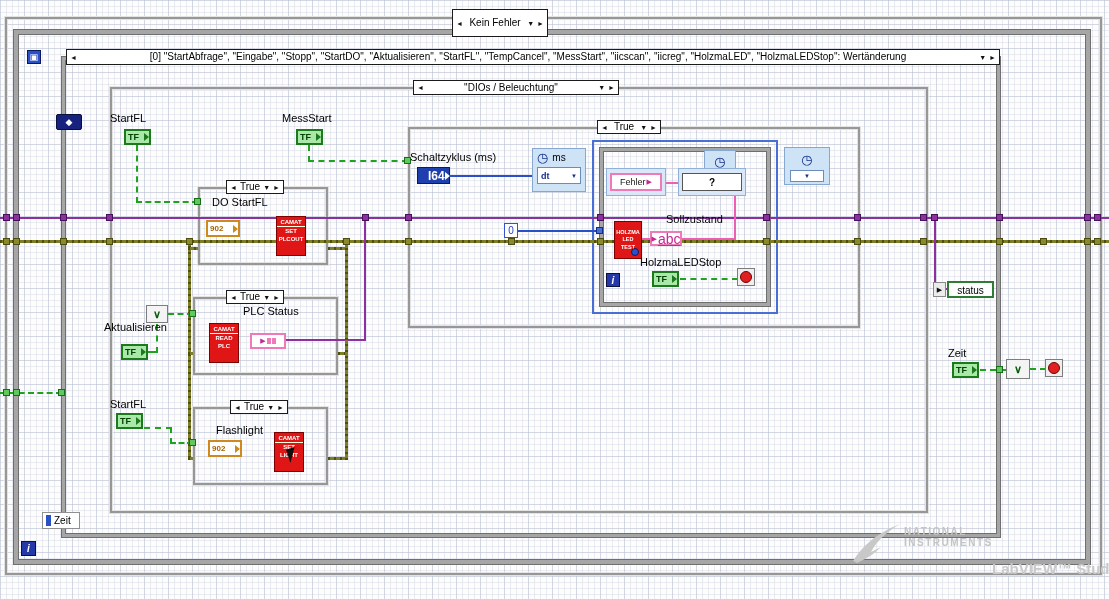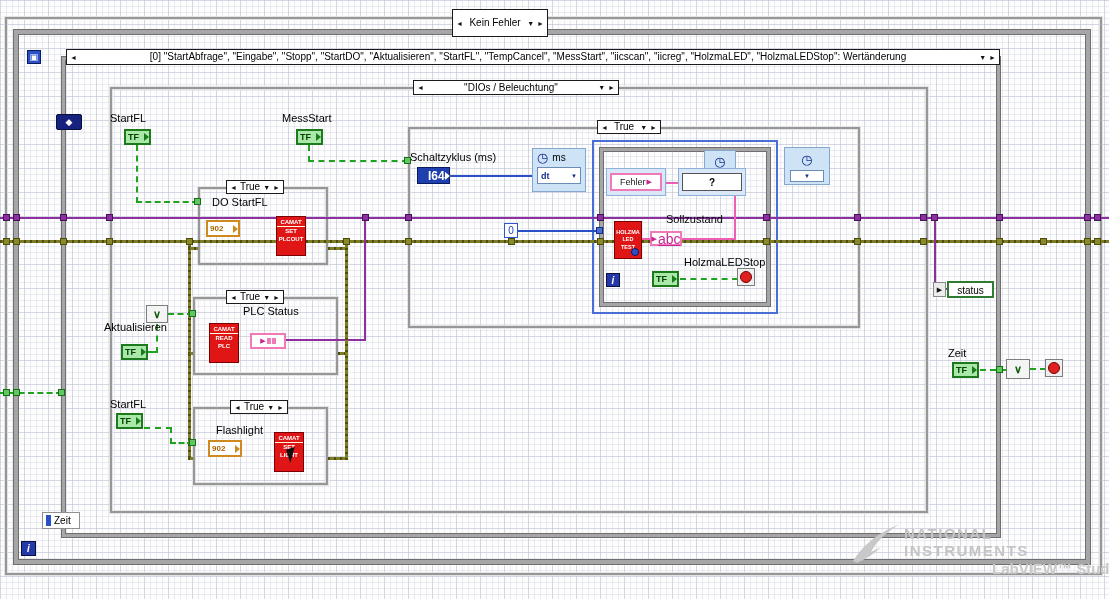--- a/index.html
+++ b/index.html
@@ -77,21 +77,21 @@
   .ddbar{background:#fff;border:1px solid #6c8cb8;height:10px;margin:2px 5px 0;display:flex;align-items:center;justify-content:center;font-size:6px;color:#16308c;}
   .zeroconst{position:absolute;width:14px;height:15px;background:#fff;border:1px solid #3355cc;color:#2244bb;font-size:10px;display:flex;align-items:center;justify-content:center;z-index:10;box-sizing:border-box;}
   .timeout{position:absolute;width:14px;height:14px;background:#2a50c8;border:1px solid #0a1a5c;color:#fff;font-size:9px;display:flex;align-items:center;justify-content:center;z-index:10;box-sizing:border-box;}
   .evdata{position:absolute;width:26px;height:16px;background:#16227e;border:1px solid #070f3c;color:#fff;font-size:9px;display:flex;align-items:center;justify-content:center;z-index:10;border-radius:2px;box-sizing:border-box;}
   .statarrow{position:absolute;width:13px;height:15px;background:#ececec;border:1px solid #8a8a8a;display:flex;align-items:center;justify-content:center;font-size:7px;color:#111;z-index:10;box-sizing:border-box;}
   .statusbox{position:absolute;background:#fff;border:2px solid #2e7d32;display:flex;align-items:center;justify-content:center;font-size:10px;z-index:10;box-sizing:border-box;}
   .zeitbox{position:absolute;background:#fff;border:1px solid #909090;display:flex;align-items:center;gap:3px;font-size:10px;padding:0 3px;z-index:10;box-sizing:border-box;}
   .zeitbox .ic{width:5px;height:11px;background:#2a50c8;display:inline-block;}
   .cursor-icon{position:absolute;width:0;height:0;border-left:9px solid #101010;border-bottom:14px solid transparent;transform:rotate(-18deg);z-index:13;}
   
-  .wm-brand{position:absolute;left:904px;top:526px;z-index:2;color:#c4c4c4;font-weight:bold;font-size:15px;letter-spacing:1.5px;line-height:1.1;}
+  .wm-brand{position:absolute;left:904px;top:526px;z-index:2;color:#c4c4c4;font-weight:bold;font-size:10px;letter-spacing:1.5px;line-height:1.1;}
   .wm-edition{position:absolute;left:992px;top:560px;z-index:2;color:#c9c9c9;font-weight:bold;font-size:15px;white-space:nowrap;}
   .wm-eagle{position:absolute;left:850px;top:522px;z-index:2;}
 </style>
 </head>
 <body>
 
 <div class="canvas">
 
   <svg class="wm-eagle" width="52" height="42" viewBox="0 0 52 42">
     <path d="M3 39 C13 24 25 12 50 2 C35 11 27 19 21 30 L31 25 C24 32 16 37 7 41 Z" fill="#c8c8c8"></path>
@@ -335,21 +335,21 @@
     <div class="ln">HOLZMA</div>
     <div class="ln">LED</div>
     <div class="ln">TEST</div>
     <span class="dot"></span>
   </div>
   <div class="pinkbox" style="position:absolute;left:650px;top:231px;width:32px;height:15px;">
     <span class="pk">▶</span>
     <span class="pk" style="font-size:14px;text-decoration:underline;">abc</span>
   </div>
   <div class="lbl" style="left:666px;top:213px;">Sollzustand</div>
-  <div class="lbl" style="left:640px;top:256px;margin-left:44px;">HolzmaLEDStop</div>
+  <div class="lbl" style="left:640px;top:256px;">HolzmaLEDStop</div>
   <div class="tf" style="left:652px;top:271px;">
     <span class="t">TF</span>
       <span class="out"></span>
   </div>
   <div class="iterm" style="left:606px;top:273px;">i</div>
   <div class="cond" style="left:737px;top:268px;">
     <span class="dot"></span>
   </div>
 
   <div class="statarrow" style="left:933px;top:282px;">▶</div>

